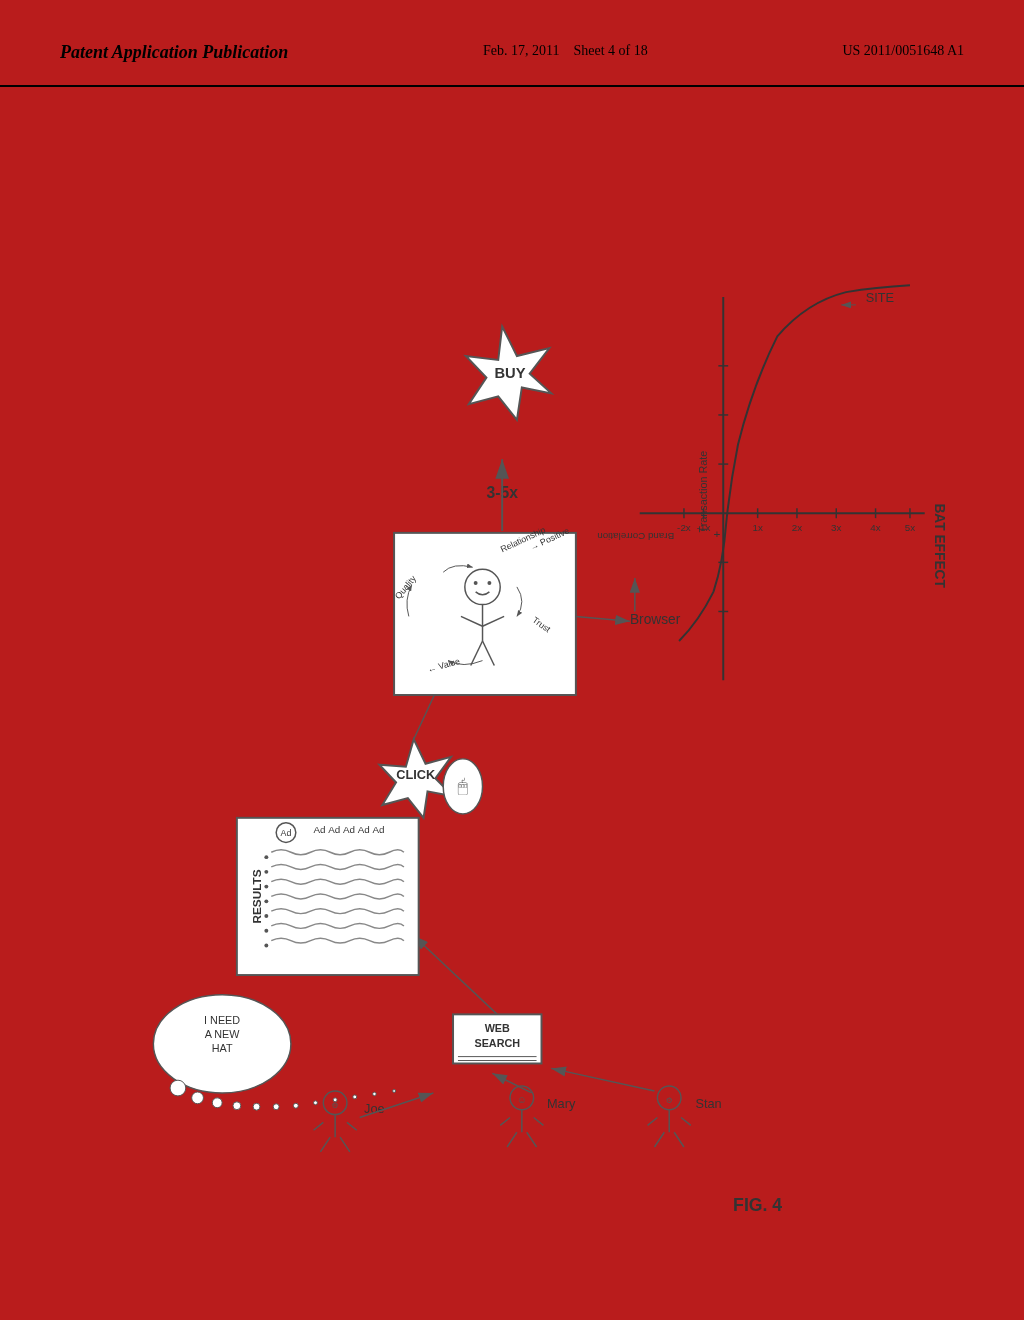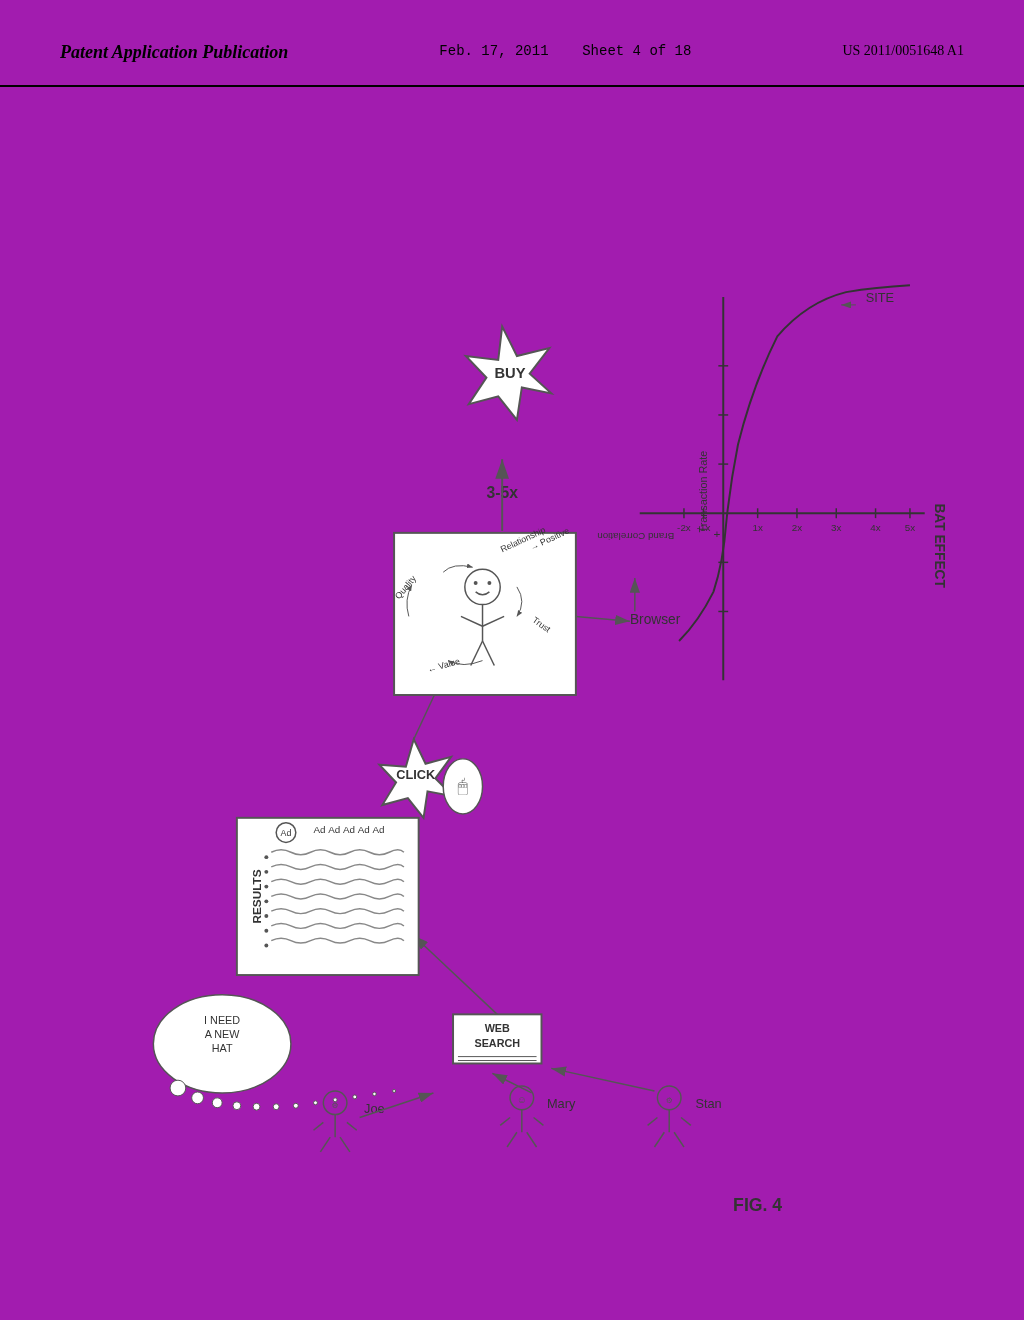--- a/index.html
+++ b/index.html
@@ -8,40 +8,39 @@
       height: 1320px;
       background: #ffffff;
       font-family: 'Times New Roman', Times, serif;
       overflow: hidden;
       position: relative;
     }
     .page-container {
       width: 1024px;
       height: 1320px;
       position: relative;
-      background: #a21caf;
+      background: #b91c1c;
     }
     .header {
       display: flex;
       justify-content: space-between;
       align-items: flex-start;
       padding: 40px 60px 20px 60px;
       border-bottom: 2px solid #000;
     }
     .header-left {
       font-size: 18px;
       font-weight: bold;
       font-style: italic;
       line-height: 1.4;
     }
     .header-center {
       font-size: 14px;
       text-align: center;
       line-height: 1.6;
-      font-family: Liberation Mono, monospace;
     }
     .header-right {
       font-size: 14px;
       text-align: right;
       line-height: 1.6;
     }
     .figure-area {
       position: absolute;
       top: 130px;
       left: 60px;

